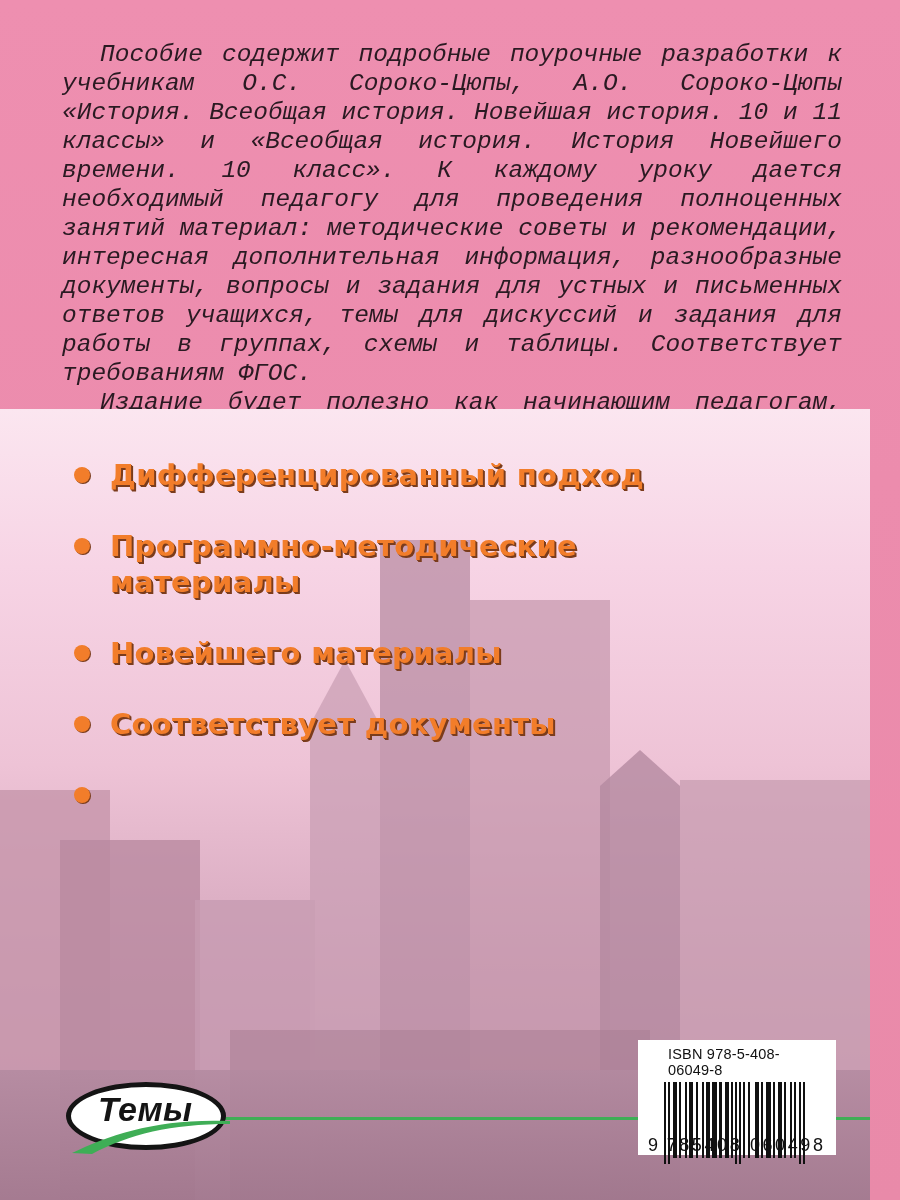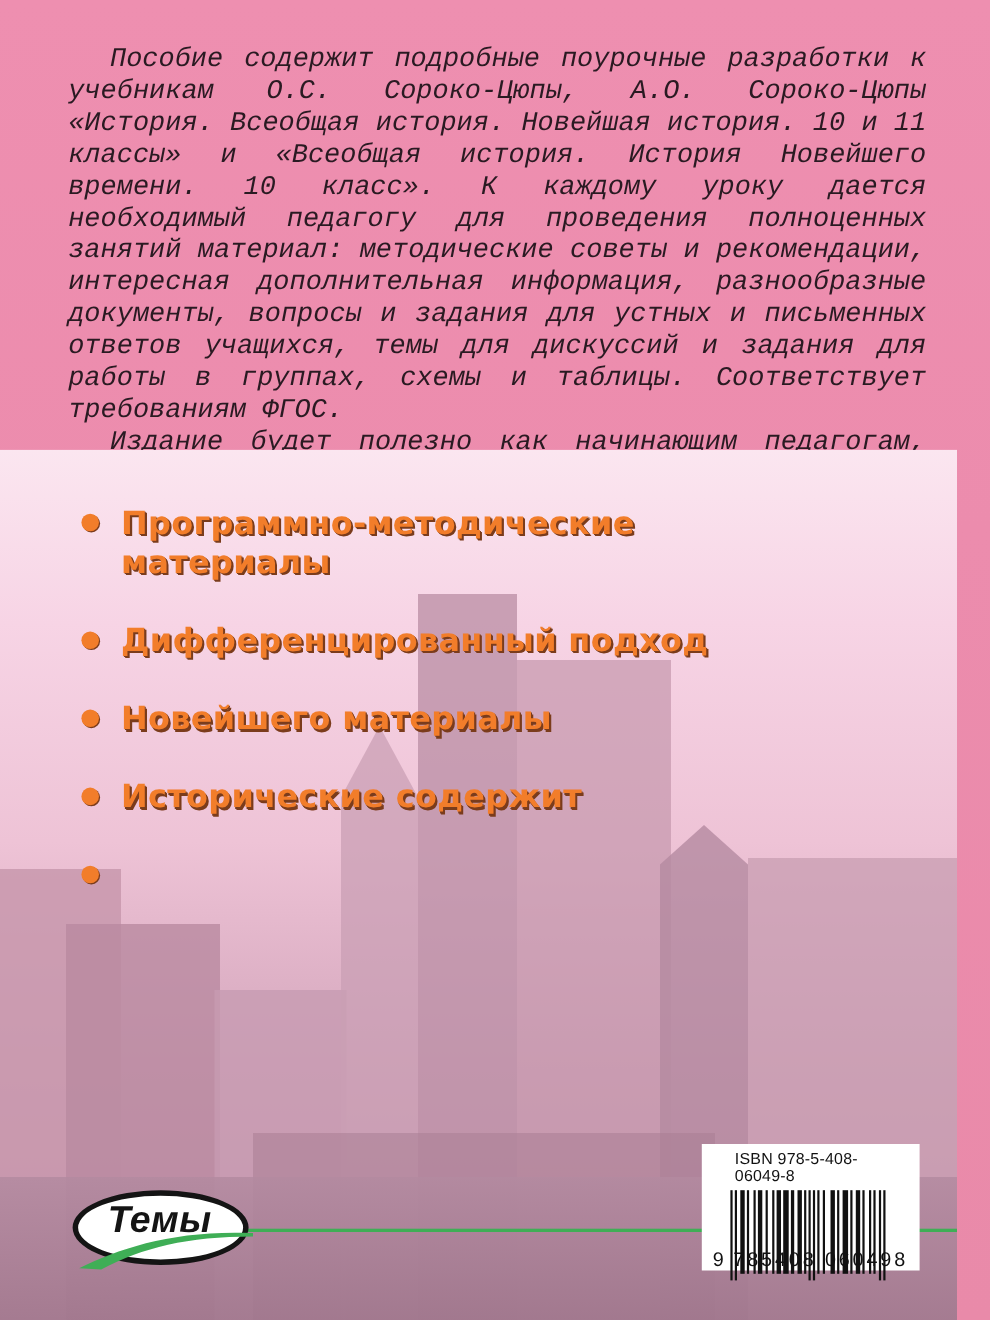--- a/index.html
+++ b/index.html
@@ -134,24 +134,24 @@
   <div class="bldg b4"></div>
   <div class="bldg b5"></div>
   <div class="bldg b6"></div>
   <div class="bldg b7"></div>
   <div class="bldg b8"></div>
   <div class="bldg b9"></div>
   <div class="ground"></div>
 </div>
 
 <ul class="features">
+  <li><span class="dot"></span><span>Дифференцированный подход</span></li>
   <li><span class="dot"></span><span>Программно-методические материалы</span></li>
-  <li><span class="dot"></span><span>Дифференцированный подход</span></li>
   <li><span class="dot"></span><span>Новейшего материалы</span></li>
-  <li><span class="dot"></span><span>Исторические содержит</span></li>
+  <li><span class="dot"></span><span>Соответствует документы</span></li>
   <li><span class="dot"></span></li>
 </ul>
 
 <div class="green-line"></div>
 
 <div class="logo">
   <div class="logo-oval"></div>
   <span class="logo-text">Темы</span>
   <svg class="logo-swoosh" viewBox="0 0 160 40">
     <path d="M2 33 C 40 14, 90 -2, 160 1 L 160 4 C 100 4, 60 14, 22 34 Z" fill="#3fae56"></path>

